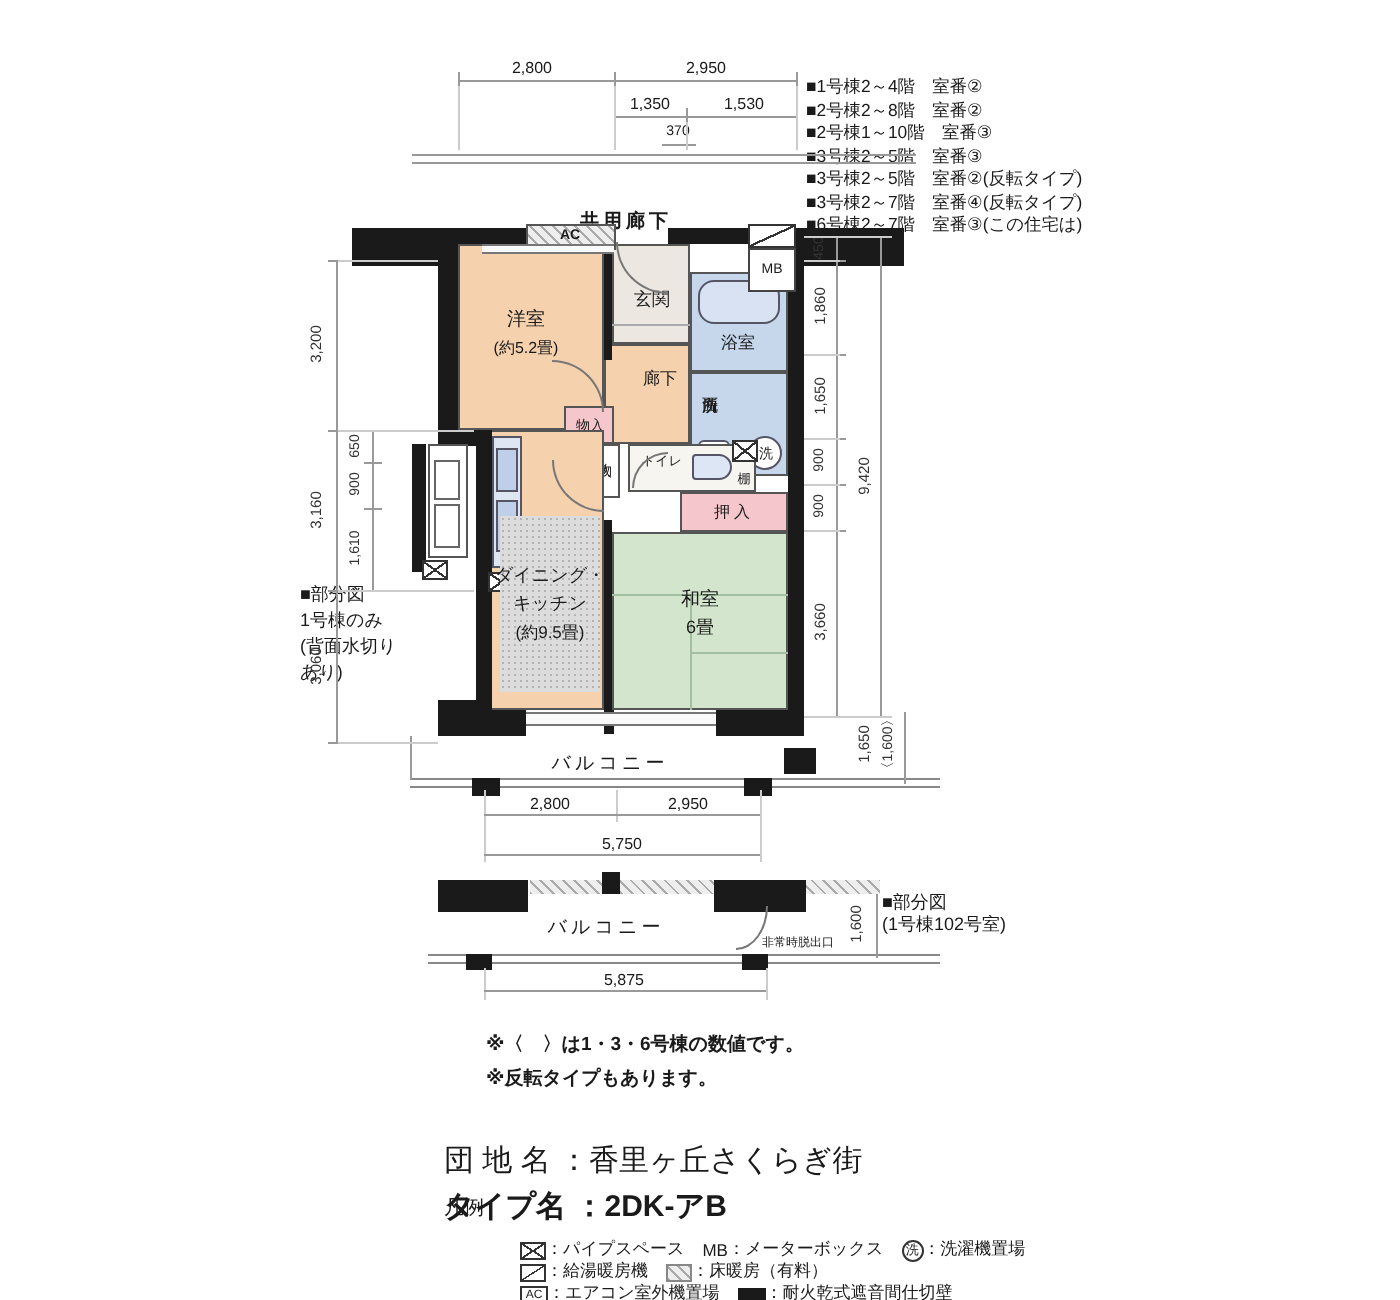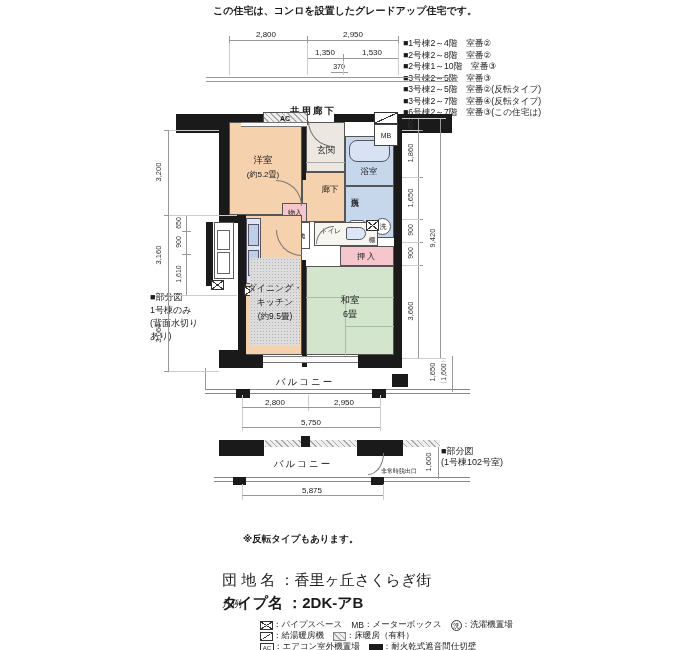--- a/index.html
+++ b/index.html
@@ -30,21 +30,20 @@
   .hrow{position:absolute;display:flex;align-items:center;font-size:8.5px;white-space:nowrap;}
   .hrow .ic{display:inline-block;box-sizing:border-box;position:static;flex:none;}
   .hrow .gap{margin-left:9px;}
   .legend-line{font-size:8.7px;line-height:11.5px;white-space:nowrap;}
 </style>
 </head>
 <body>
 
 <div id="canvas">
 
-  <div class="abs note" style="left:213px;top:4px;font-size:10px;">この住宅は、コンロを設置したグレードアップ住宅です。</div>
 
   <div class="abs" style="left:403px;top:38px;">
     <div class="legend-line">■1号棟2～4階　室番②</div>
     <div class="legend-line">■2号棟2～8階　室番②</div>
     <div class="legend-line">■2号棟1～10階　室番③</div>
     <div class="legend-line">■3号棟2～5階　室番③</div>
     <div class="legend-line">■3号棟2～5階　室番②(反転タイプ)</div>
     <div class="legend-line">■3号棟2～7階　室番④(反転タイプ)</div>
     <div class="legend-line">■6号棟2～7階　室番③(この住宅は)</div>
   </div>
@@ -243,20 +242,21 @@
   <div class="rot" style="left:432px;top:238px;font-size:7.5px;">9,420</div>
   <div class="guide" style="left:402px;top:118px;width:44px;height:1px;"></div>
   <div class="guide" style="left:402px;top:130px;width:18px;height:1px;"></div>
   <div class="guide" style="left:402px;top:177px;width:18px;height:1px;"></div>
   <div class="guide" style="left:402px;top:219px;width:18px;height:1px;"></div>
   <div class="guide" style="left:402px;top:242px;width:18px;height:1px;"></div>
   <div class="guide" style="left:402px;top:265px;width:18px;height:1px;"></div>
   <div class="guide" style="left:402px;top:358px;width:44px;height:1px;"></div>
 
   <div class="note" style="left:243px;top:533px;font-size:9.5px;">※反転タイプもあります。</div>
+  <div class="note" style="left:243px;top:516px;font-size:9.5px;">※〈　〉は1・3・6号棟の数値です。</div>
 
   <div class="abs" style="left:222px;top:571px;font-size:15px;font-weight:normal;white-space:nowrap;">
     <span>団 地 名</span>
     <span>：</span><span>香里ヶ丘さくらぎ街</span>
   </div>
   <div class="abs" style="left:222px;top:594px;font-size:15px;font-weight:bold;white-space:nowrap;">
     <span>タイプ名</span>
     <span>：</span><span>2DK-アB</span>
   </div>
 

